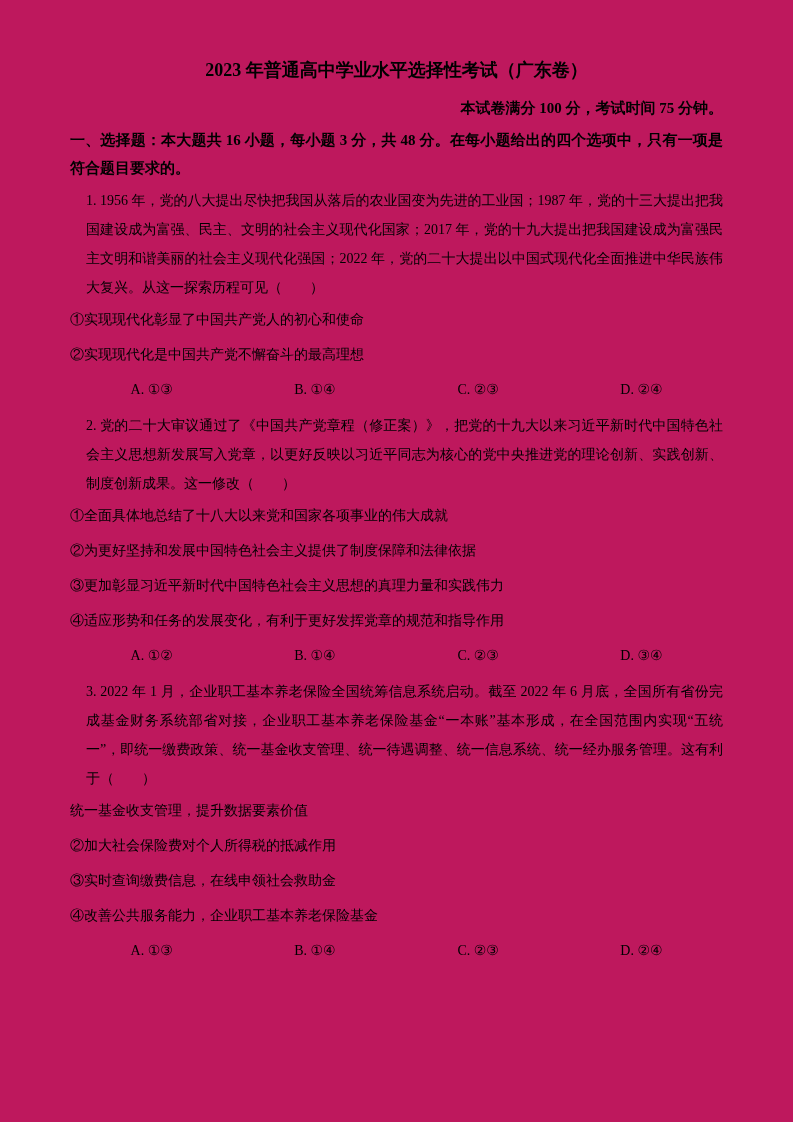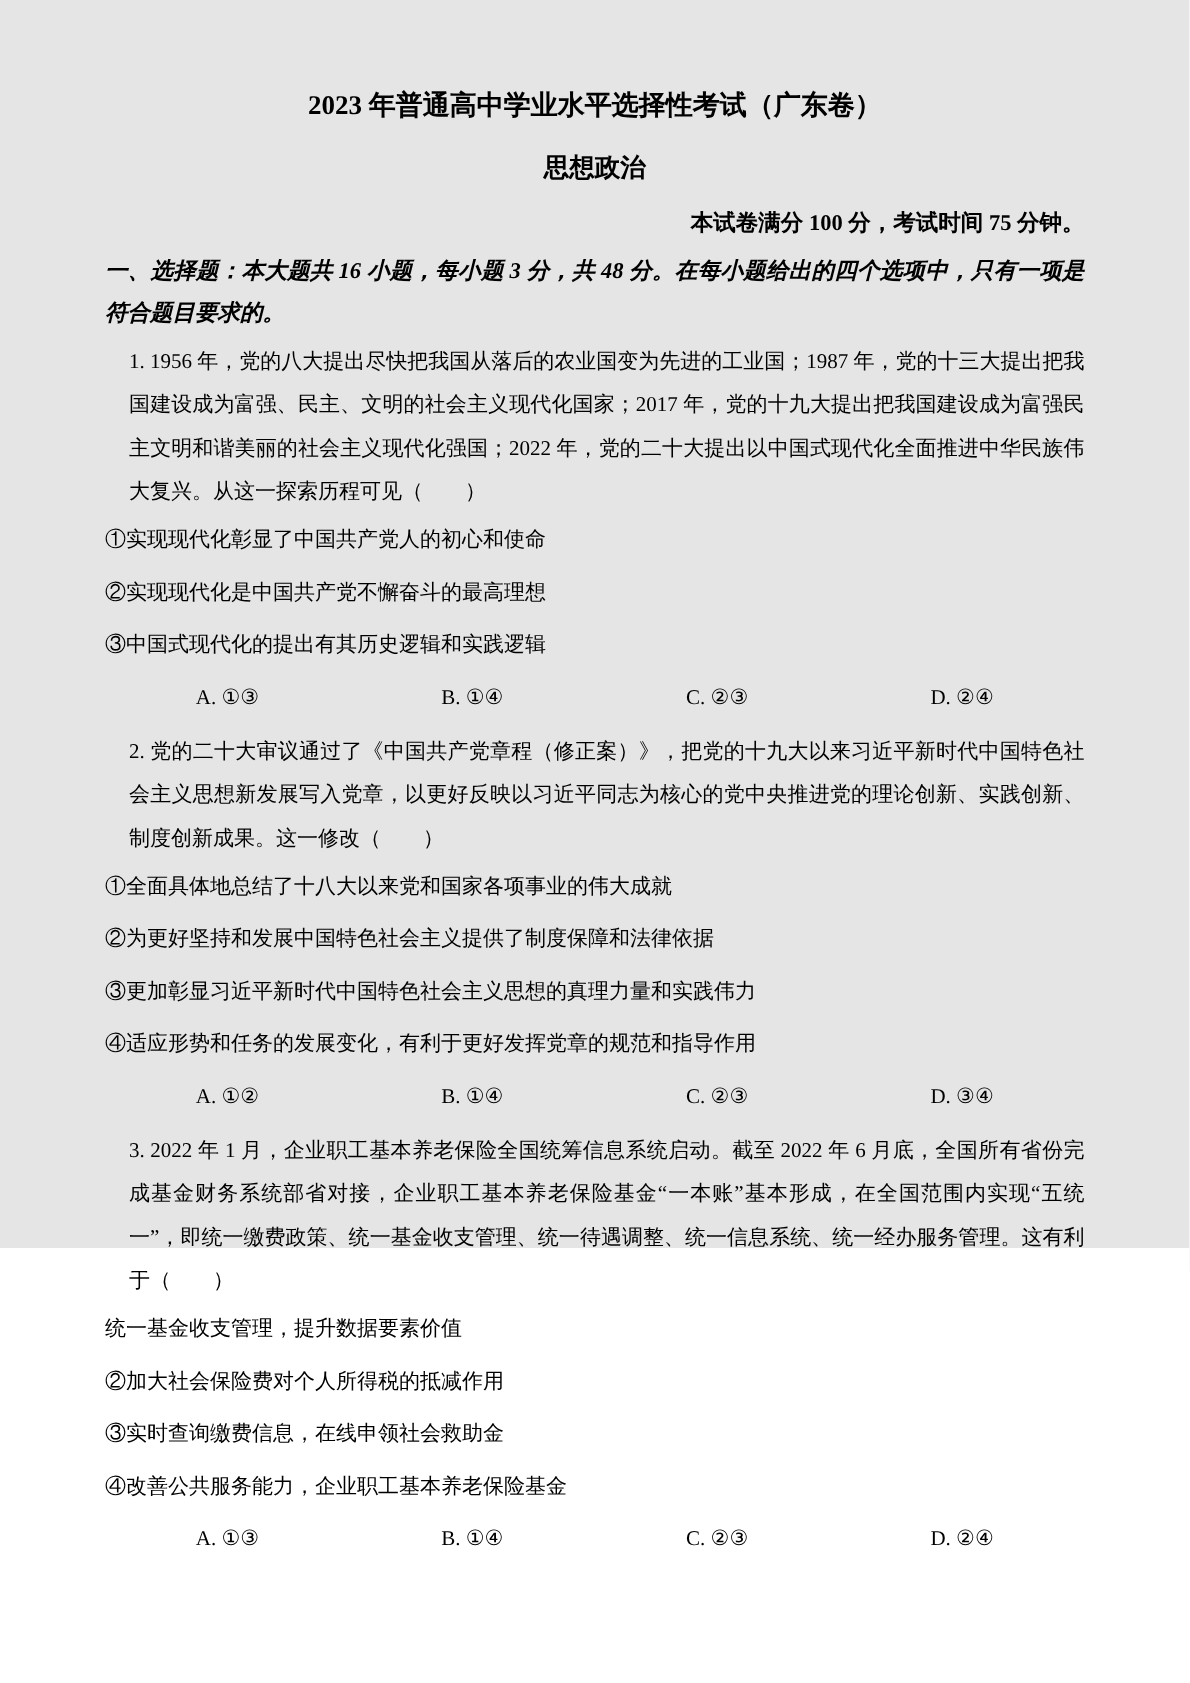--- a/index.html
+++ b/index.html
@@ -7,23 +7,23 @@
   body {
     width: 793px;
     height: 1122px;
     margin: 0 auto;
     color: #000;
     font-family: "Liberation Serif", "DejaVu Serif", serif;
     overflow: hidden;
   }
   .page {
     width: 793px;
-    height: 832px;
+    height: 1122px;
     padding: 56px 70px 0 70px;
-    background: #e5e5e5;
+    background: #be185d;
   }
   .title {
     font-size: 18px;
     font-weight: bold;
     text-align: center;
     line-height: 28px;
   }
   .subject {
     font-size: 17px;
     font-weight: bold;
@@ -37,21 +37,20 @@
     text-align: right;
     line-height: 24px;
     margin-top: 12px;
   }
   .section-header {
     font-size: 15px;
     font-weight: bold;
     text-align: justify;
     line-height: 28px;
     margin-top: 6px;
-    font-style: italic;
   }
   .question { margin-top: 4px; }
   .stem {
     font-size: 14px;
     line-height: 29px;
     text-align: justify;
     text-justify: inter-ideograph;
     margin-left: 16px;
   }
   .item {
@@ -68,29 +67,27 @@
     text-align: center;
   }
   .options span { display: block; }
 </style>
 </head>
 <body>
 
 <div class="page">
 
   <h1 class="title">2023 年普通高中学业水平选择性考试（广东卷）</h1>
-  <h2 class="subject">思想政治</h2>
   <p class="info">本试卷满分 100 分，考试时间 75 分钟。</p>
   <p class="section-header">一、选择题：本大题共 16 小题，每小题 3 分，共 48 分。在每小题给出的四个选项中，只有一项是符合题目要求的。</p>
 
   <section class="question">
     <p class="stem">1. 1956 年，党的八大提出尽快把我国从落后的农业国变为先进的工业国；1987 年，党的十三大提出把我国建设成为富强、民主、文明的社会主义现代化国家；2017 年，党的十九大提出把我国建设成为富强民主文明和谐美丽的社会主义现代化强国；2022 年，党的二十大提出以中国式现代化全面推进中华民族伟大复兴。从这一探索历程可见（　　）</p>
     <p class="item">①实现现代化彰显了中国共产党人的初心和使命</p>
     <p class="item">②实现现代化是中国共产党不懈奋斗的最高理想</p>
-    <p class="item">③中国式现代化的提出有其历史逻辑和实践逻辑</p>
     <div class="options">
       <span>A. ①③</span>
       <span>B. ①④</span>
       <span>C. ②③</span>
       <span>D. ②④</span>
     </div>
   </section>
 
   <section class="question">
     <p class="stem">2. 党的二十大审议通过了《中国共产党章程（修正案）》，把党的十九大以来习近平新时代中国特色社会主义思想新发展写入党章，以更好反映以习近平同志为核心的党中央推进党的理论创新、实践创新、制度创新成果。这一修改（　　）</p>

